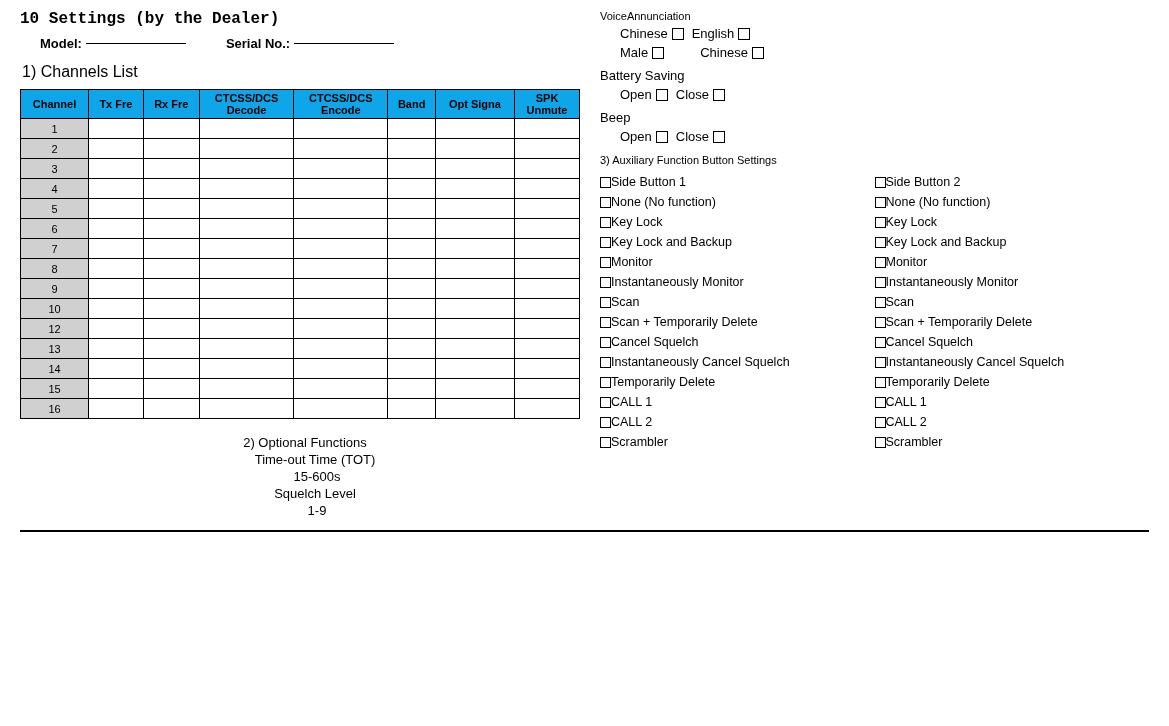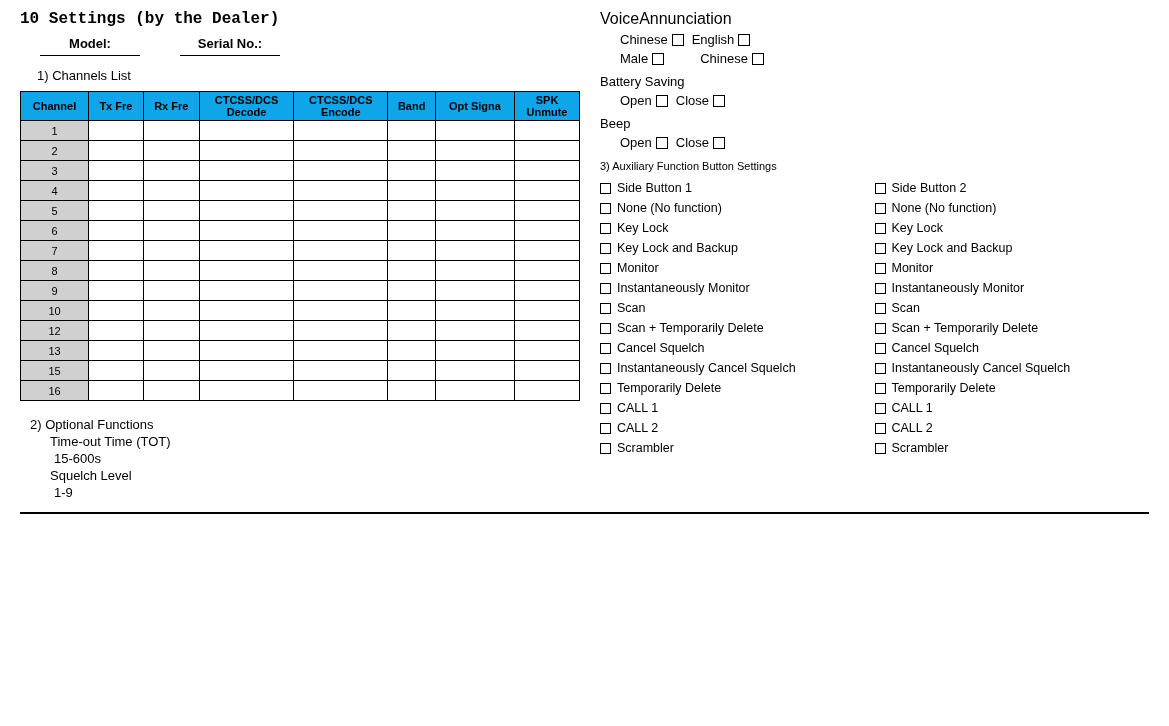--- a/index.html
+++ b/index.html
@@ -34,31 +34,30 @@
       gap: 40px;
       margin-bottom: 12px;
       font-weight: bold;
       font-size: 13px;
       margin-left: 20px;
     }
     .model-row .field {
       display: flex;
       align-items: center;
       gap: 4px;
-      flex-direction: column;
     }
     .model-row .underline {
       display: inline-block;
       width: 100px;
       border-bottom: 1px solid #000;
     }
     .section-title {
-      font-size: 13px;
+      font-size: 16px;
       margin-bottom: 8px;
-      margin-left: 17px;
+      margin-left: 2px;
     }
     table.channels {
       border-collapse: collapse;
       width: 100%;
       margin-bottom: 16px;
     }
     table.channels th, table.channels td {
       border: 1px solid #000;
       padding: 2px 4px;
       text-align: center;
@@ -72,30 +71,31 @@
     table.channels td.channel-num {
       background: #d0d0d0;
     }
     .optional-section {
       margin-top: 12px;
       margin-left: 10px;
       font-size: 13px;
     }
     .optional-section p {
       margin-bottom: 2px;
+      text-align: center;
     }
     .indent1 { margin-left: 20px; }
     .indent2 { margin-left: 24px; }
 
     
     .voice-annunciation {
       margin-bottom: 8px;
     }
     .voice-title {
-      font-size: 16px;
+      font-size: 11px;
       font-weight: normal;
       margin-bottom: 4px;
     }
     .checkbox-row {
       display: flex;
       align-items: center;
       gap: 8px;
       margin-bottom: 4px;
       margin-left: 20px;
     }
@@ -132,21 +132,20 @@
       gap: 0;
     }
     .aux-col {
       display: flex;
       flex-direction: column;
       gap: 0;
     }
     .aux-item {
       display: flex;
       align-items: center;
-      gap: 6px;
       padding: 1px 0;
       font-size: 12.5px;
       min-height: 20px;
     }
     .aux-item .checkbox {
       width: 11px;
       height: 11px;
       border: 1px solid #000;
       flex-shrink: 0;
     }
@@ -303,20 +302,30 @@
             <td class="channel-num">13</td>
             <td></td>
             <td></td>
             <td></td>
             <td></td>
             <td></td>
             <td></td>
             <td></td>
           </tr>
           <tr>
+            <td class="channel-num">14</td>
+            <td></td>
+            <td></td>
+            <td></td>
+            <td></td>
+            <td></td>
+            <td></td>
+            <td></td>
+          </tr>
+          <tr>
             <td class="channel-num">15</td>
             <td></td>
             <td></td>
             <td></td>
             <td></td>
             <td></td>
             <td></td>
             <td></td>
           </tr>
           <tr>

